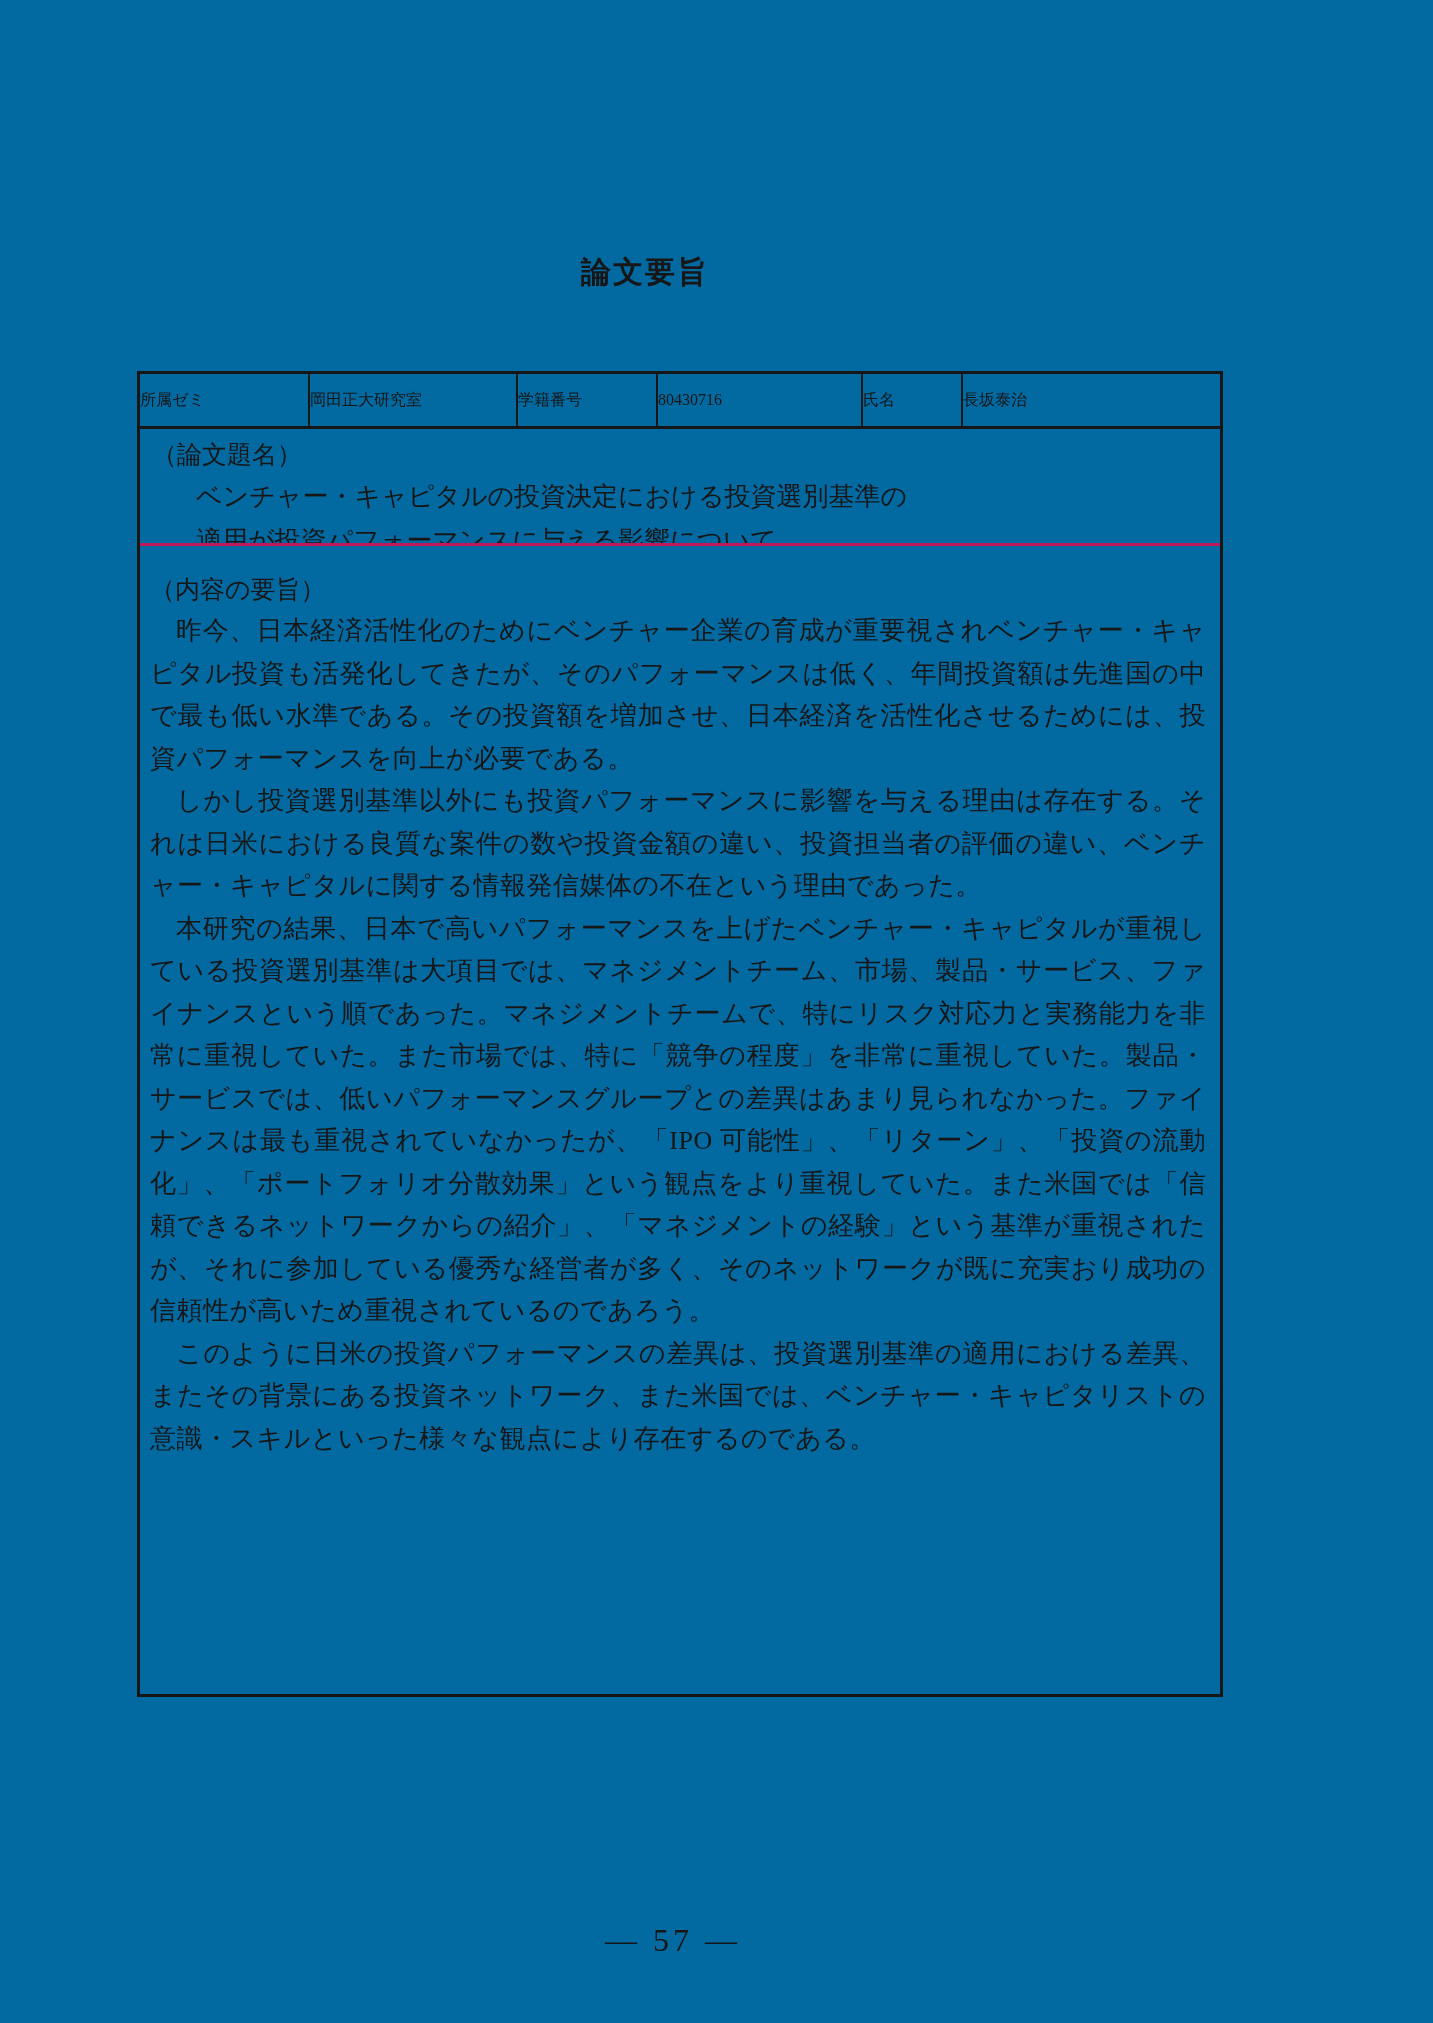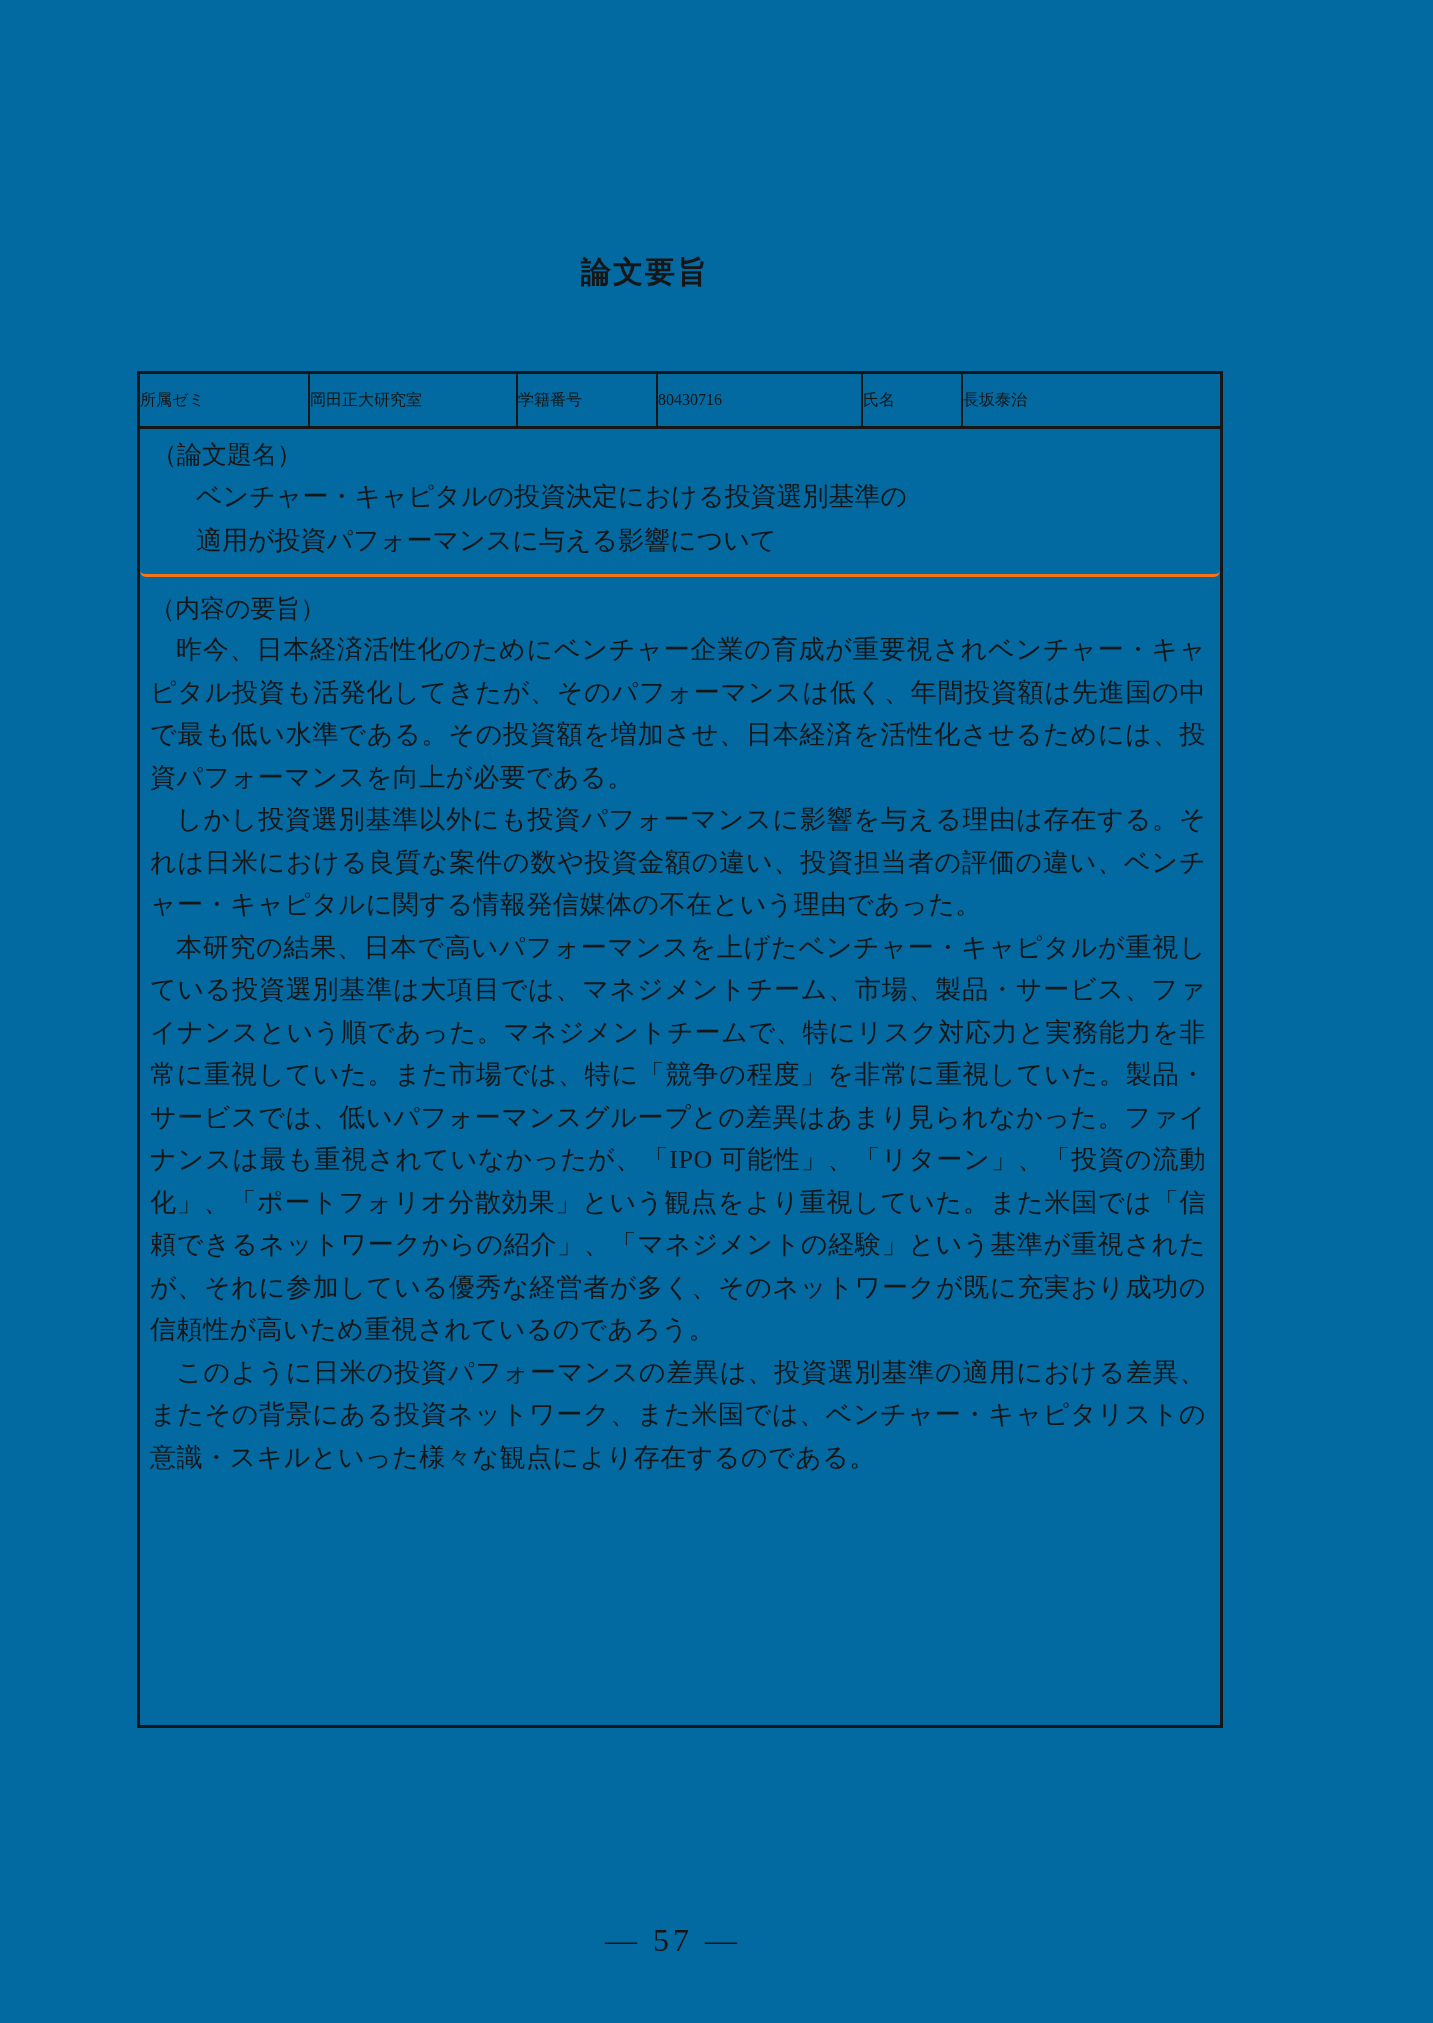--- a/index.html
+++ b/index.html
@@ -40,40 +40,39 @@
     display: flex;
     align-items: center;
     padding-left: 0;
     font-size: 16px;
     border-right: 2px solid #161616;
     white-space: nowrap;
     overflow: hidden;
   }
   .header-row .cell.last { border-right: none; }
   .title-section {
-    height: 148px;
+    height: 117px;
     padding: 6px 14px 0 12px;
     overflow: hidden;
-    border-bottom: 3px solid #f97316;
-    border-radius: 6px;
+    border-bottom: 3px solid #be185d;
   }
   .section-heading {
     font-size: 25px;
     line-height: 40px;
   }
   .title-line {
     font-size: 26px;
     line-height: 44px;
     padding-left: 44px;
     white-space: nowrap;
     overflow: hidden;
   }
   .abstract-section {
     height: 1148px;
-    padding: 12px 14px 0 10px;
+    padding: 24px 14px 0 10px;
     overflow: hidden;
   }
   .para {
     font-size: 26px;
     line-height: 42.5px;
     text-align: justify;
     text-indent: 1em;
     letter-spacing: 0.5px;
   }
   .footer {

